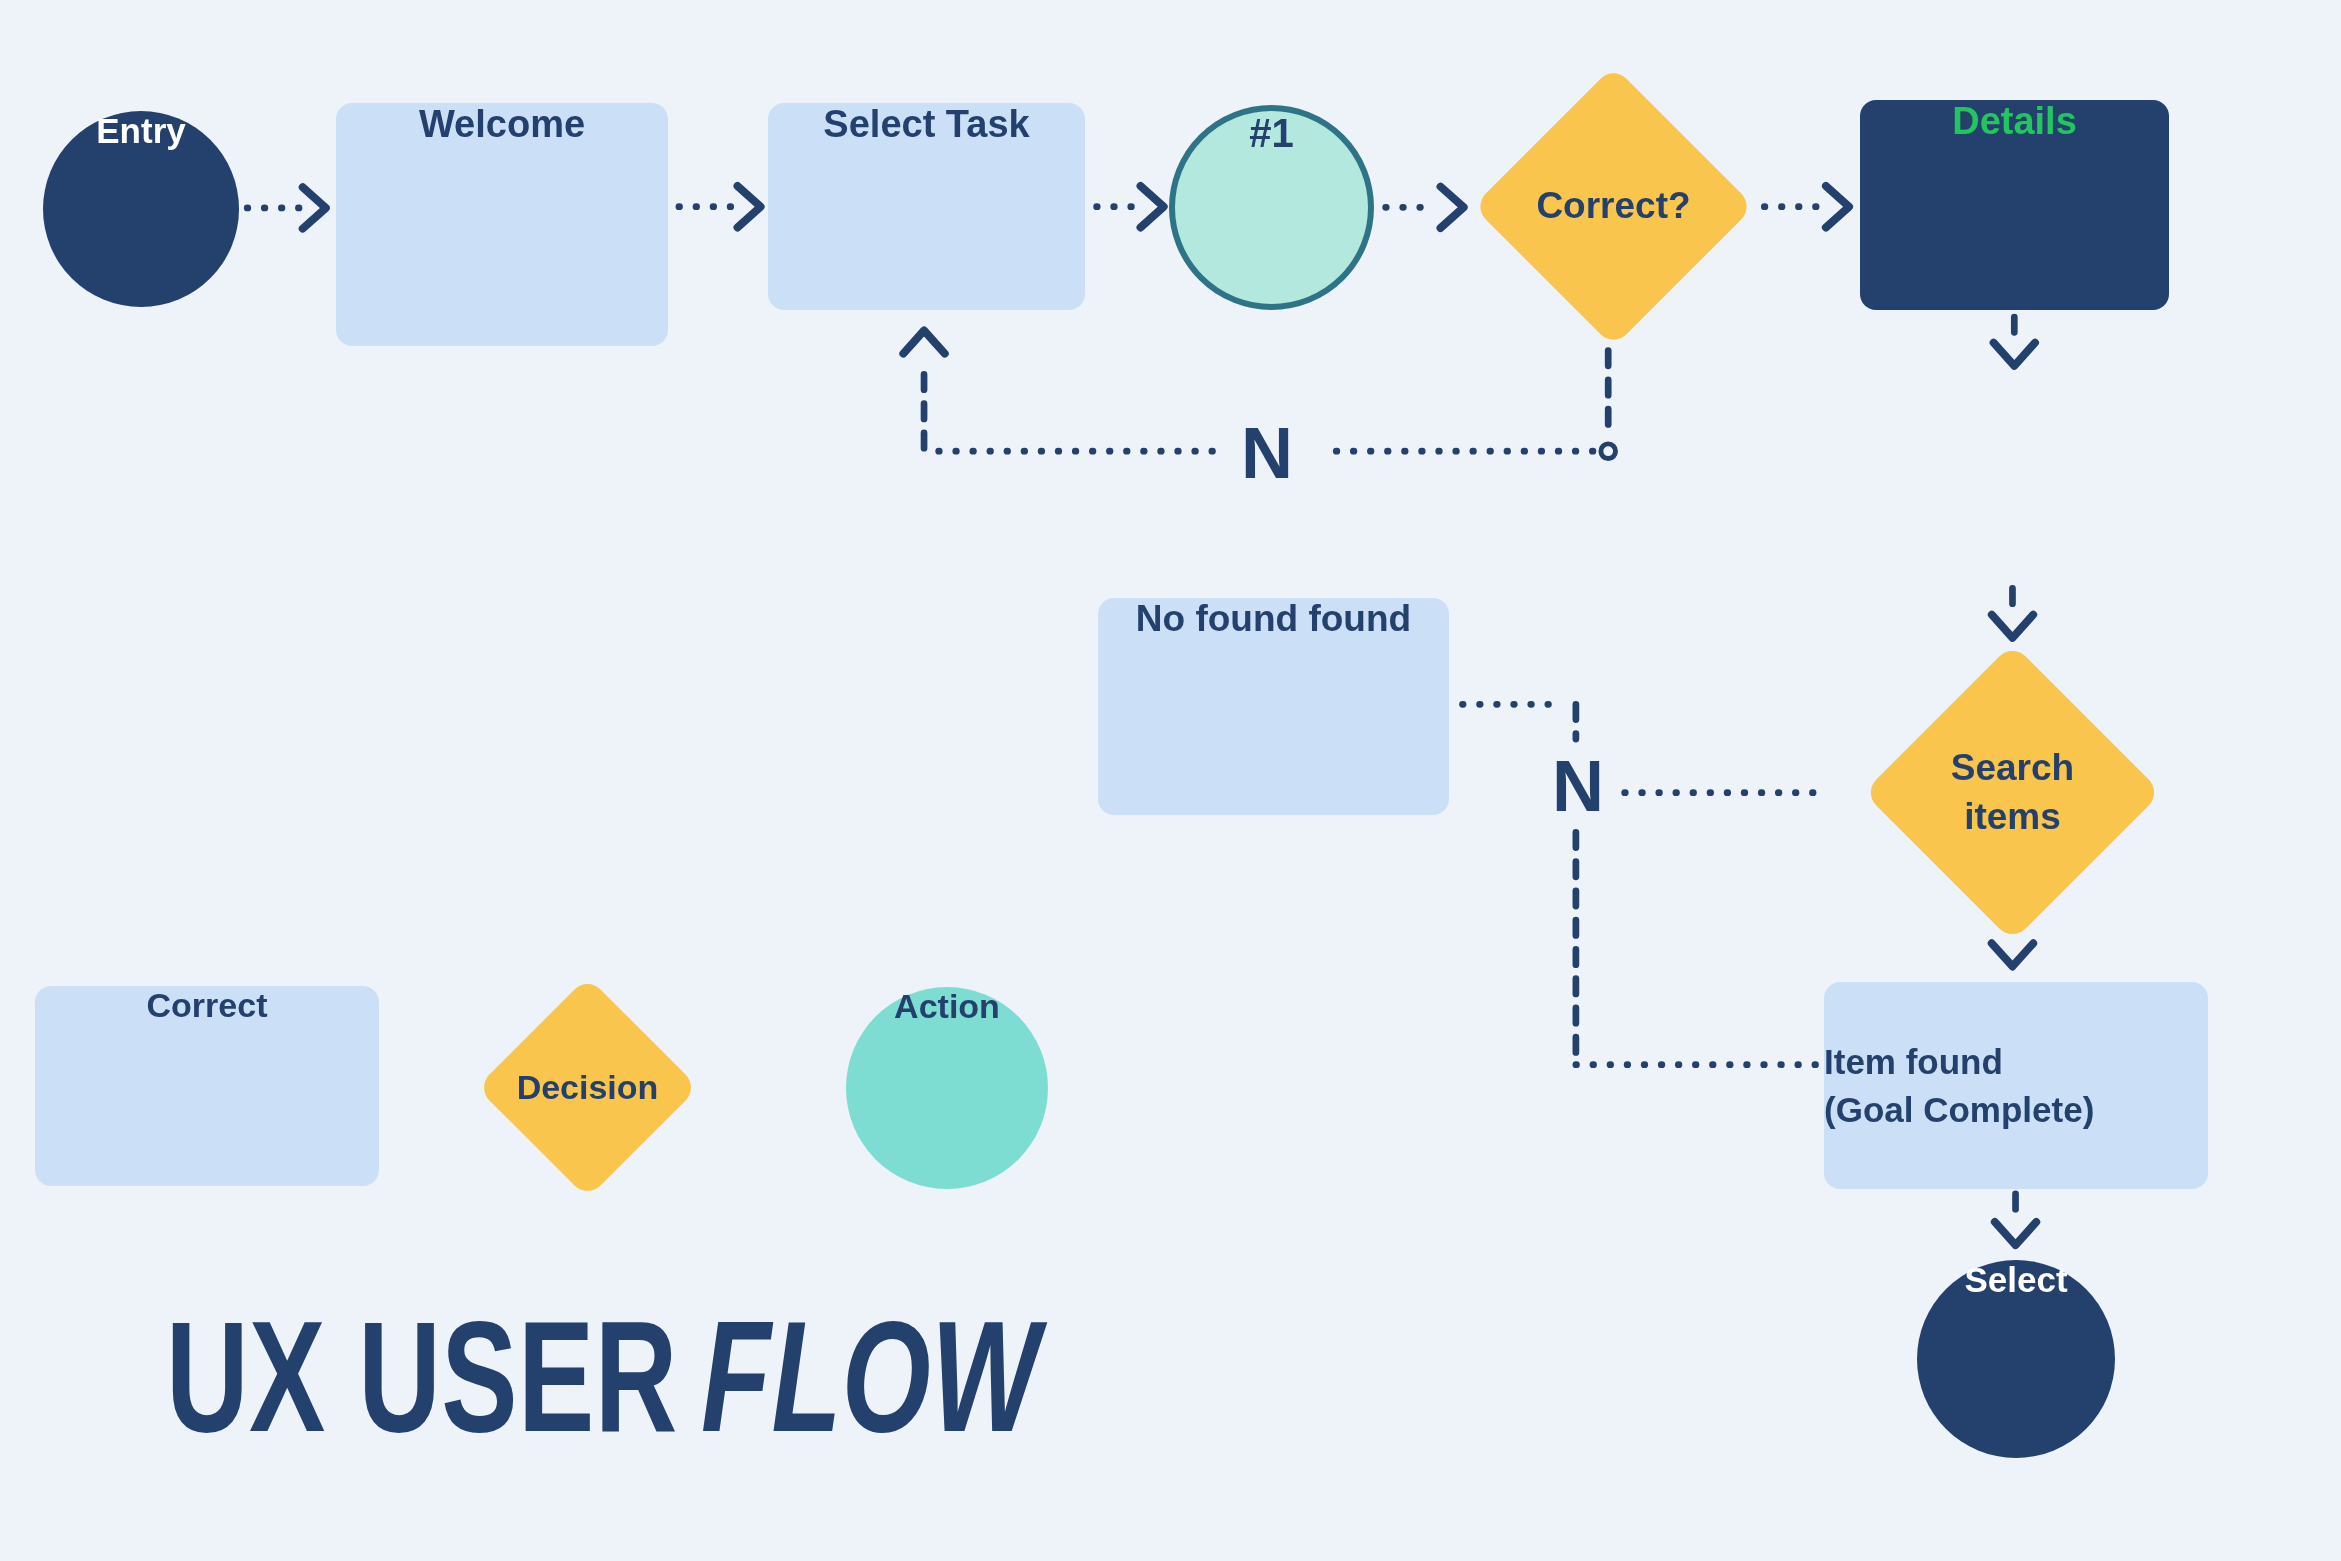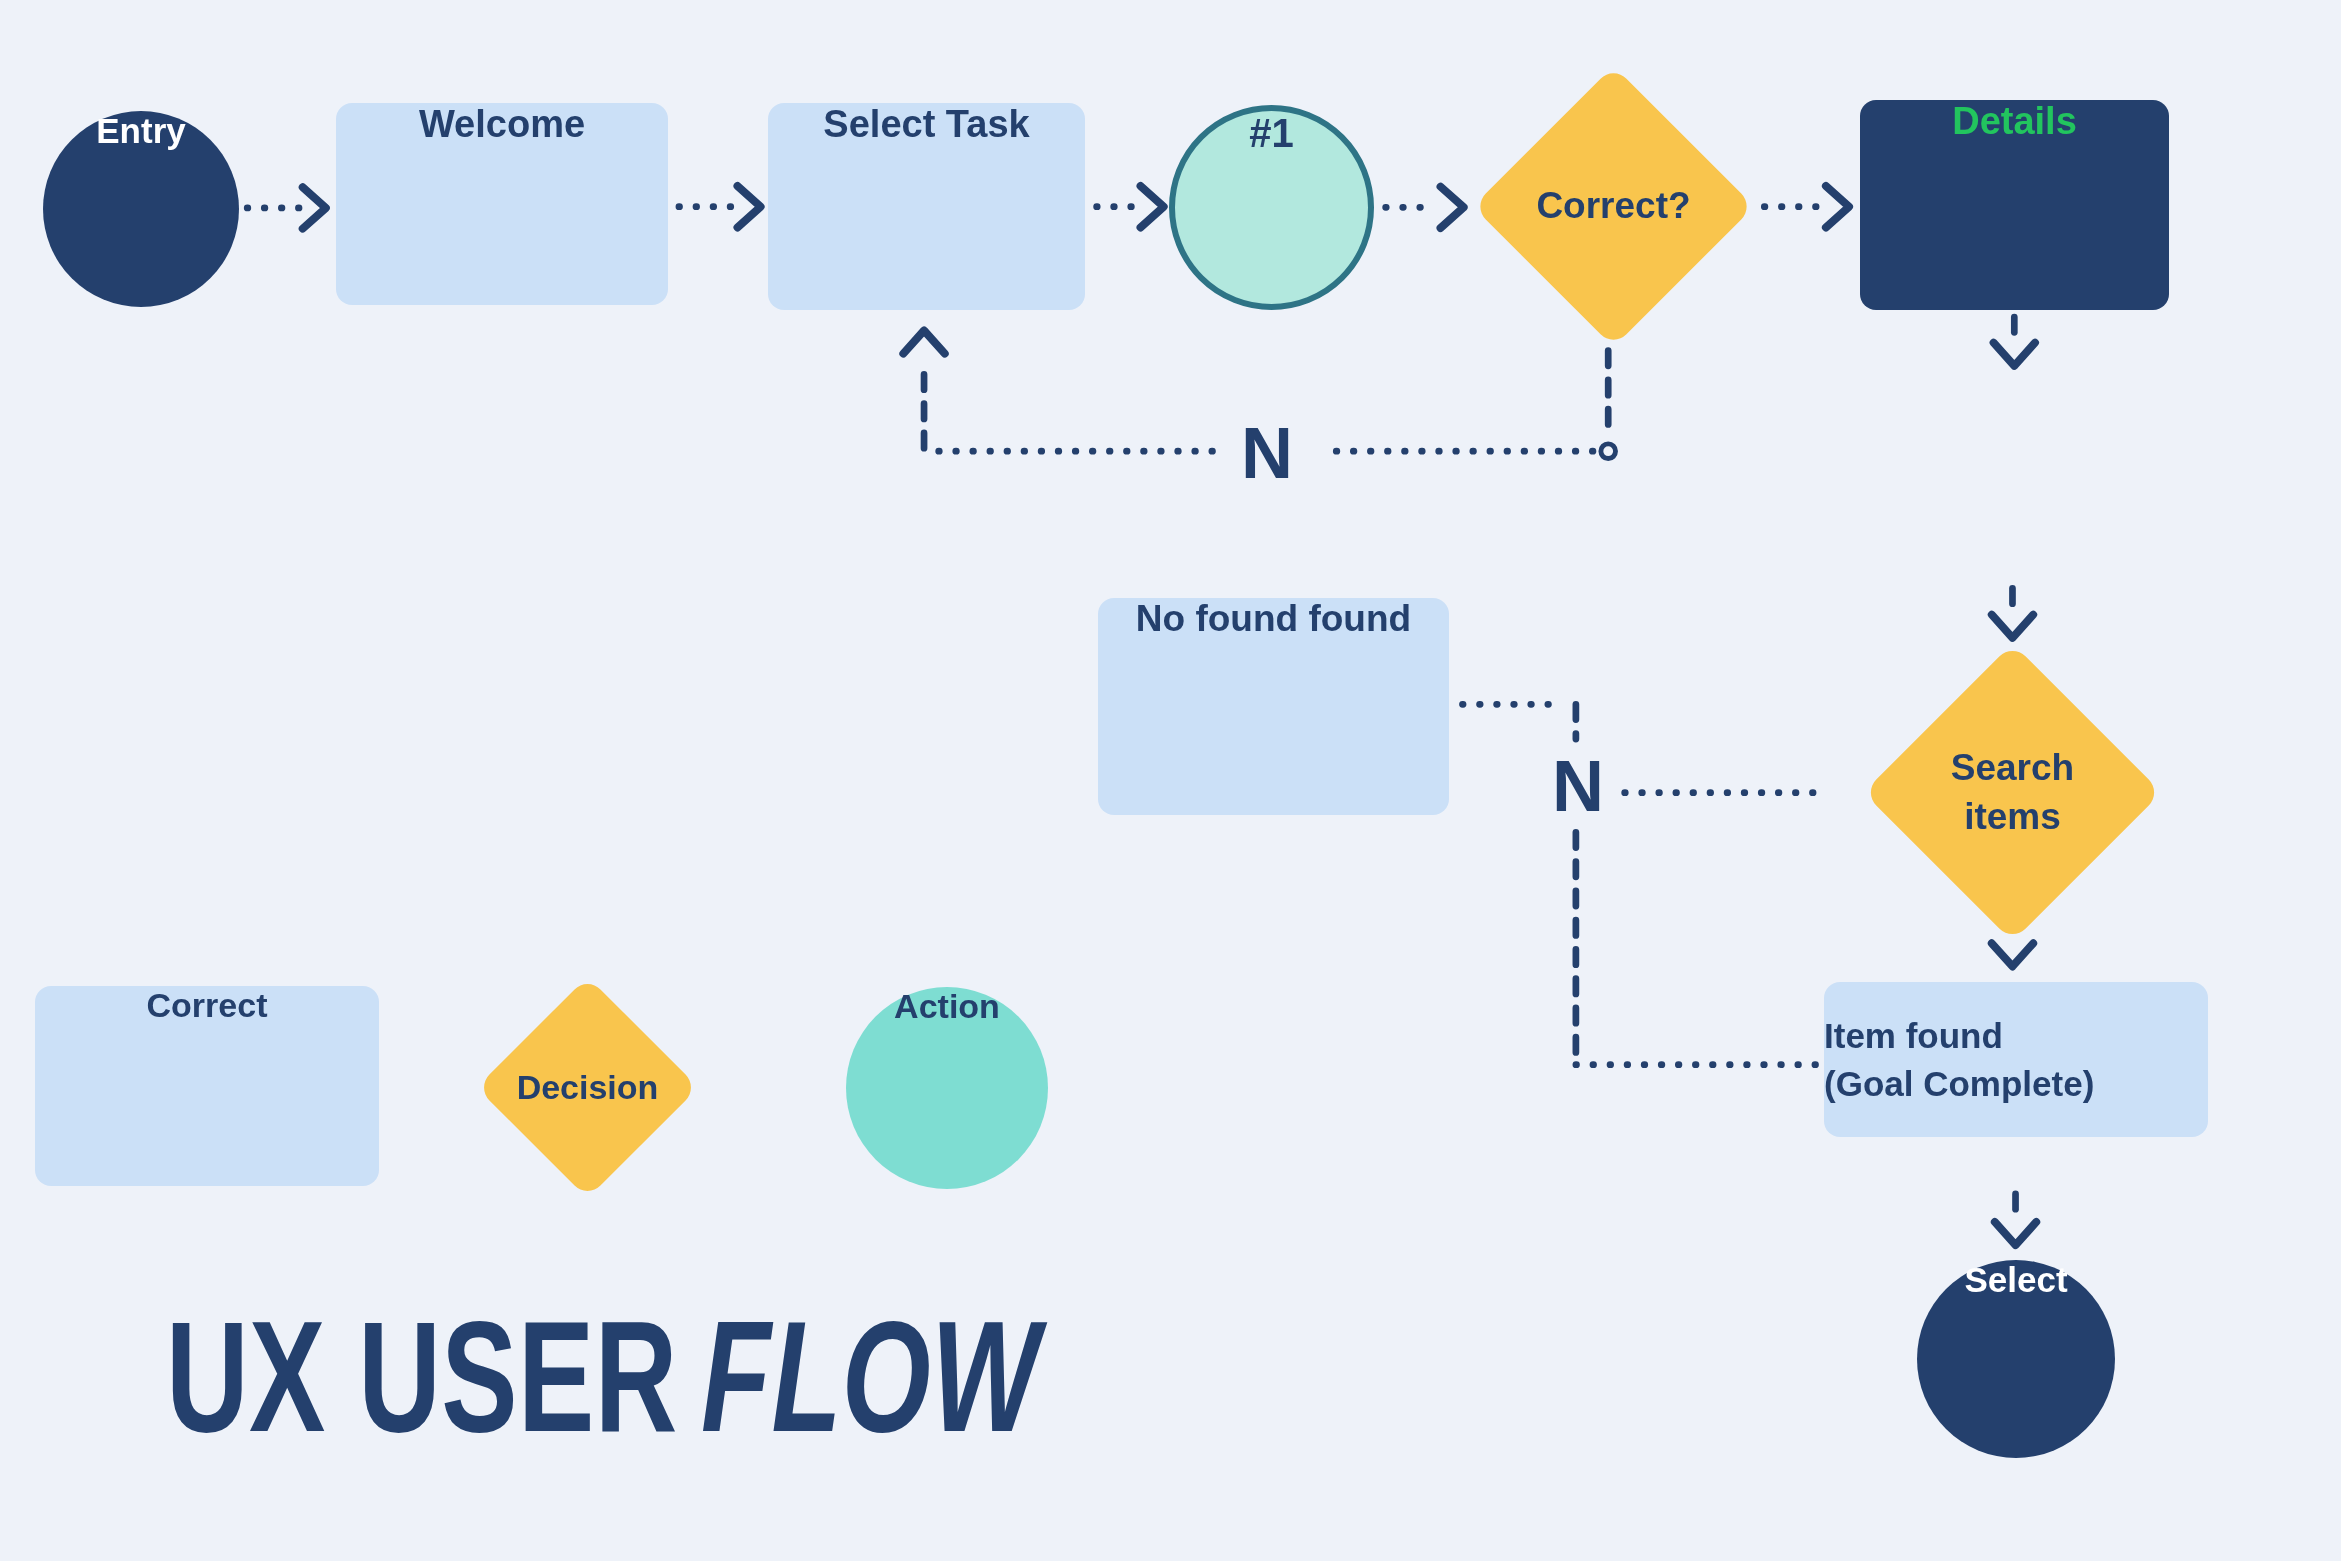--- a/index.html
+++ b/index.html
@@ -95,21 +95,21 @@
     <path class="dash" d="M2584 1155 V1212"></path>
     <path class="dash" d="M2584 1365 V1746"></path>
     <path class="dot" d="M2664 1300 H3000"></path>
     <path class="dot" d="M2584 1746 H2982"></path>
   </svg>
 
   <div class="node circle circle-dark" style="left:43px;top:111px;width:196px;height:196px;">
     <span>Entry</span>
   </div>
 
-  <div class="node rect" style="left:336px;top:103px;width:332px;height:202px;">
+  <div class="node rect" style="left:336px;top:103px;width:332px;height:243px;">
     <span>Welcome</span>
   </div>
 
   <div class="node rect" style="left:768px;top:103px;width:317px;height:207px;">
     <span>Select Task</span>
   </div>
 
   <div class="node circle circle-mint" style="left:1169px;top:105px;width:205px;height:205px;">
     <span>#1</span>
   </div>
@@ -129,21 +129,21 @@
     <div class="dlabel">
       <span>Search</span>
       <span>items</span>
     </div>
   </div>
 
   <div class="node rect" style="left:1098px;top:598px;width:351px;height:217px;font-size:37px;">
     <span>No found found</span>
   </div>
 
-  <div class="node rect two-line" style="left:1824px;top:982px;width:384px;height:155px;flex-direction:column;">
+  <div class="node rect two-line" style="left:1824px;top:982px;width:384px;height:207px;flex-direction:column;">
     <span>Item found</span>
     <span>(Goal Complete)</span>
   </div>
 
   <div class="node circle circle-dark" style="left:1917px;top:1260px;width:198px;height:198px;">
     <span>Select</span>
   </div>
 
   <div class="edge-label" style="left:1267px;top:453px;">N</div>
   <div class="edge-label" style="left:1578px;top:786px;">N</div>

